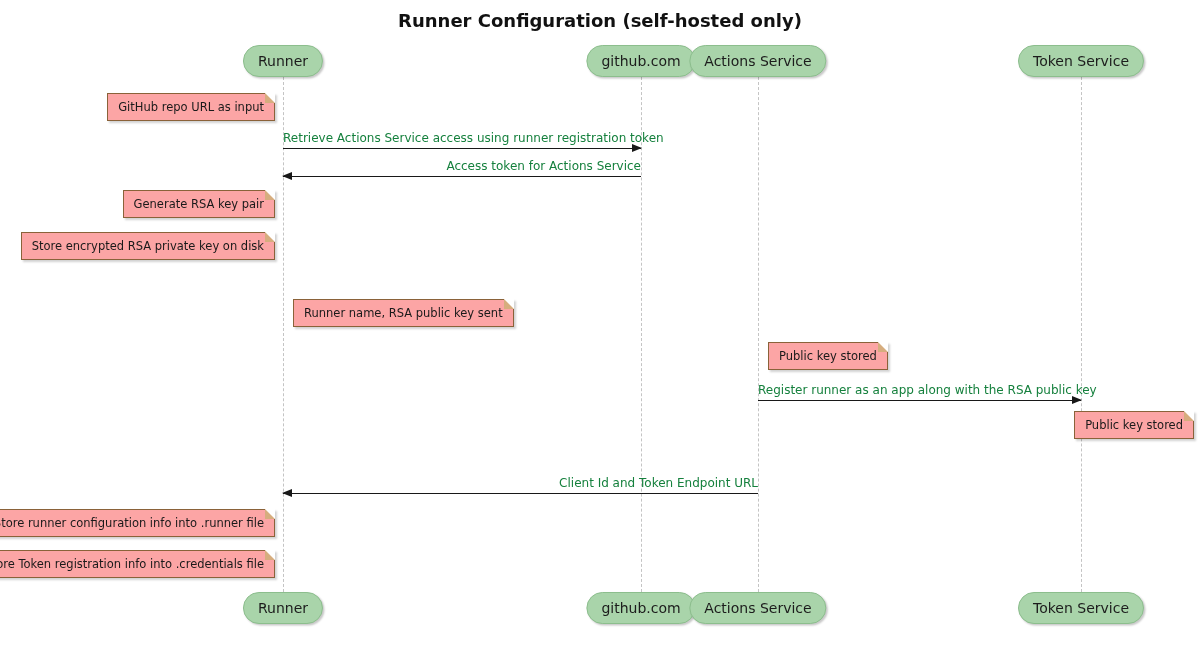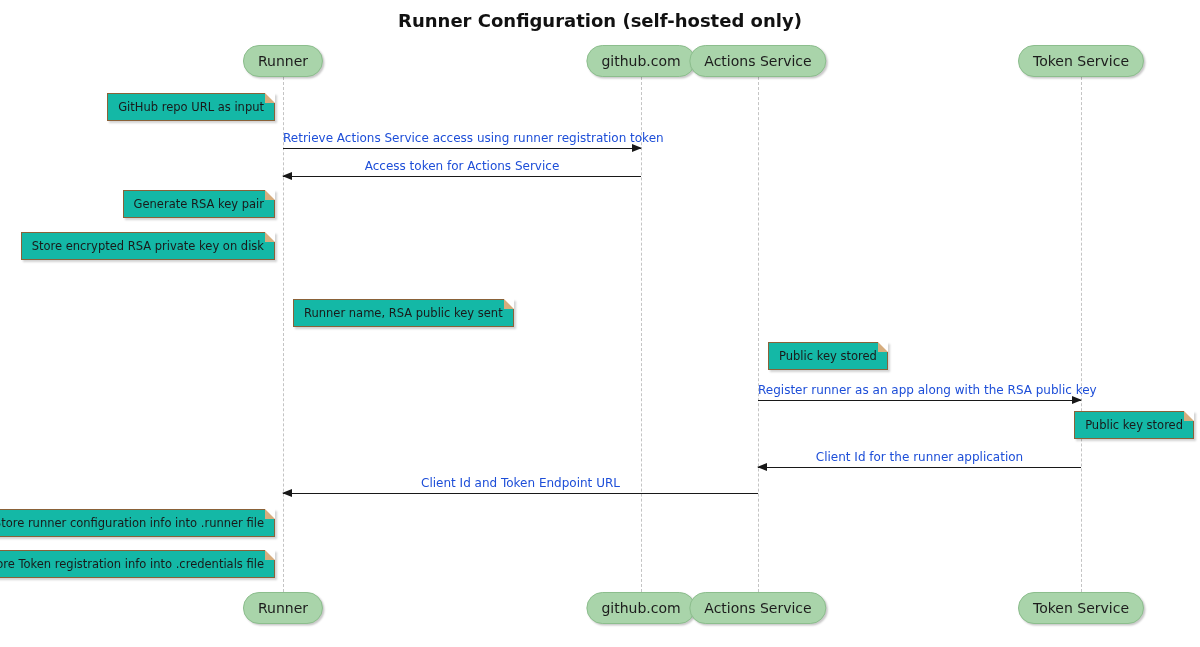--- a/index.html
+++ b/index.html
@@ -27,36 +27,36 @@
     box-shadow:1.5px 1.5px 2px rgba(0,0,0,0.22);
     display:flex;align-items:center;justify-content:center;
     padding:0 14px;white-space:nowrap;
     font-size:14px;color:#1c1c1c;
     box-sizing:border-box;
   }
   .p-top{top:45px;}
   .p-bottom{top:592px;}
   .note{
     position:absolute;
-    background:#14b8a6;
+    background:#fca5a5;
     border:1px solid #8a6239;
     box-shadow:2px 2px 2px rgba(0,0,0,0.18);
     font-size:11.5px;color:#1a1a1a;
     padding:6px 10px;white-space:nowrap;
   }
   .note::before{
     content:"";position:absolute;top:-1px;right:-1px;
     border-style:solid;border-width:0 10px 10px 0;
     border-color:#ffffff #ffffff #d6ad7e #d6ad7e;
   }
   .msg{position:absolute;}
   .msg .lbl{
-    display:block;text-align:center;
+    display:block;text-align:right;
     font-size:12px;line-height:13px;height:13px;
-    color:#1d4ed8;white-space:nowrap;margin-bottom:3px;
+    color:#15803d;white-space:nowrap;margin-bottom:3px;
   }
   .msg .line{position:relative;height:0;border-top:1px solid #181818;}
   .ah{position:absolute;width:0;height:0;top:-5px;}
   .ah-right{right:-1px;border-left:10px solid #181818;border-top:4.5px solid transparent;border-bottom:4.5px solid transparent;}
   .ah-left{left:-1px;border-right:10px solid #181818;border-top:4.5px solid transparent;border-bottom:4.5px solid transparent;}
 </style>
 </head>
 <body>
 
 <div class="canvas">
@@ -102,26 +102,20 @@
   </div>
 
 
   <div class="msg" style="left:758px;top:384px;width:323px;">
     <span class="lbl">Register runner as an app along with the RSA public key</span>
     <div class="line">
         <span class="ah ah-right"></span>
       </div>
   </div>
 
-  <div class="msg" style="left:758px;top:451px;width:323px;">
-    <span class="lbl">Client Id for the runner application</span>
-    <div class="line">
-        <span class="ah ah-left"></span>
-      </div>
-  </div>
 
   <div class="msg" style="left:283px;top:477px;width:475px;">
     <span class="lbl">Client Id and Token Endpoint URL</span>
     <div class="line">
         <span class="ah ah-left"></span>
       </div>
   </div>
 
 </div>
 

